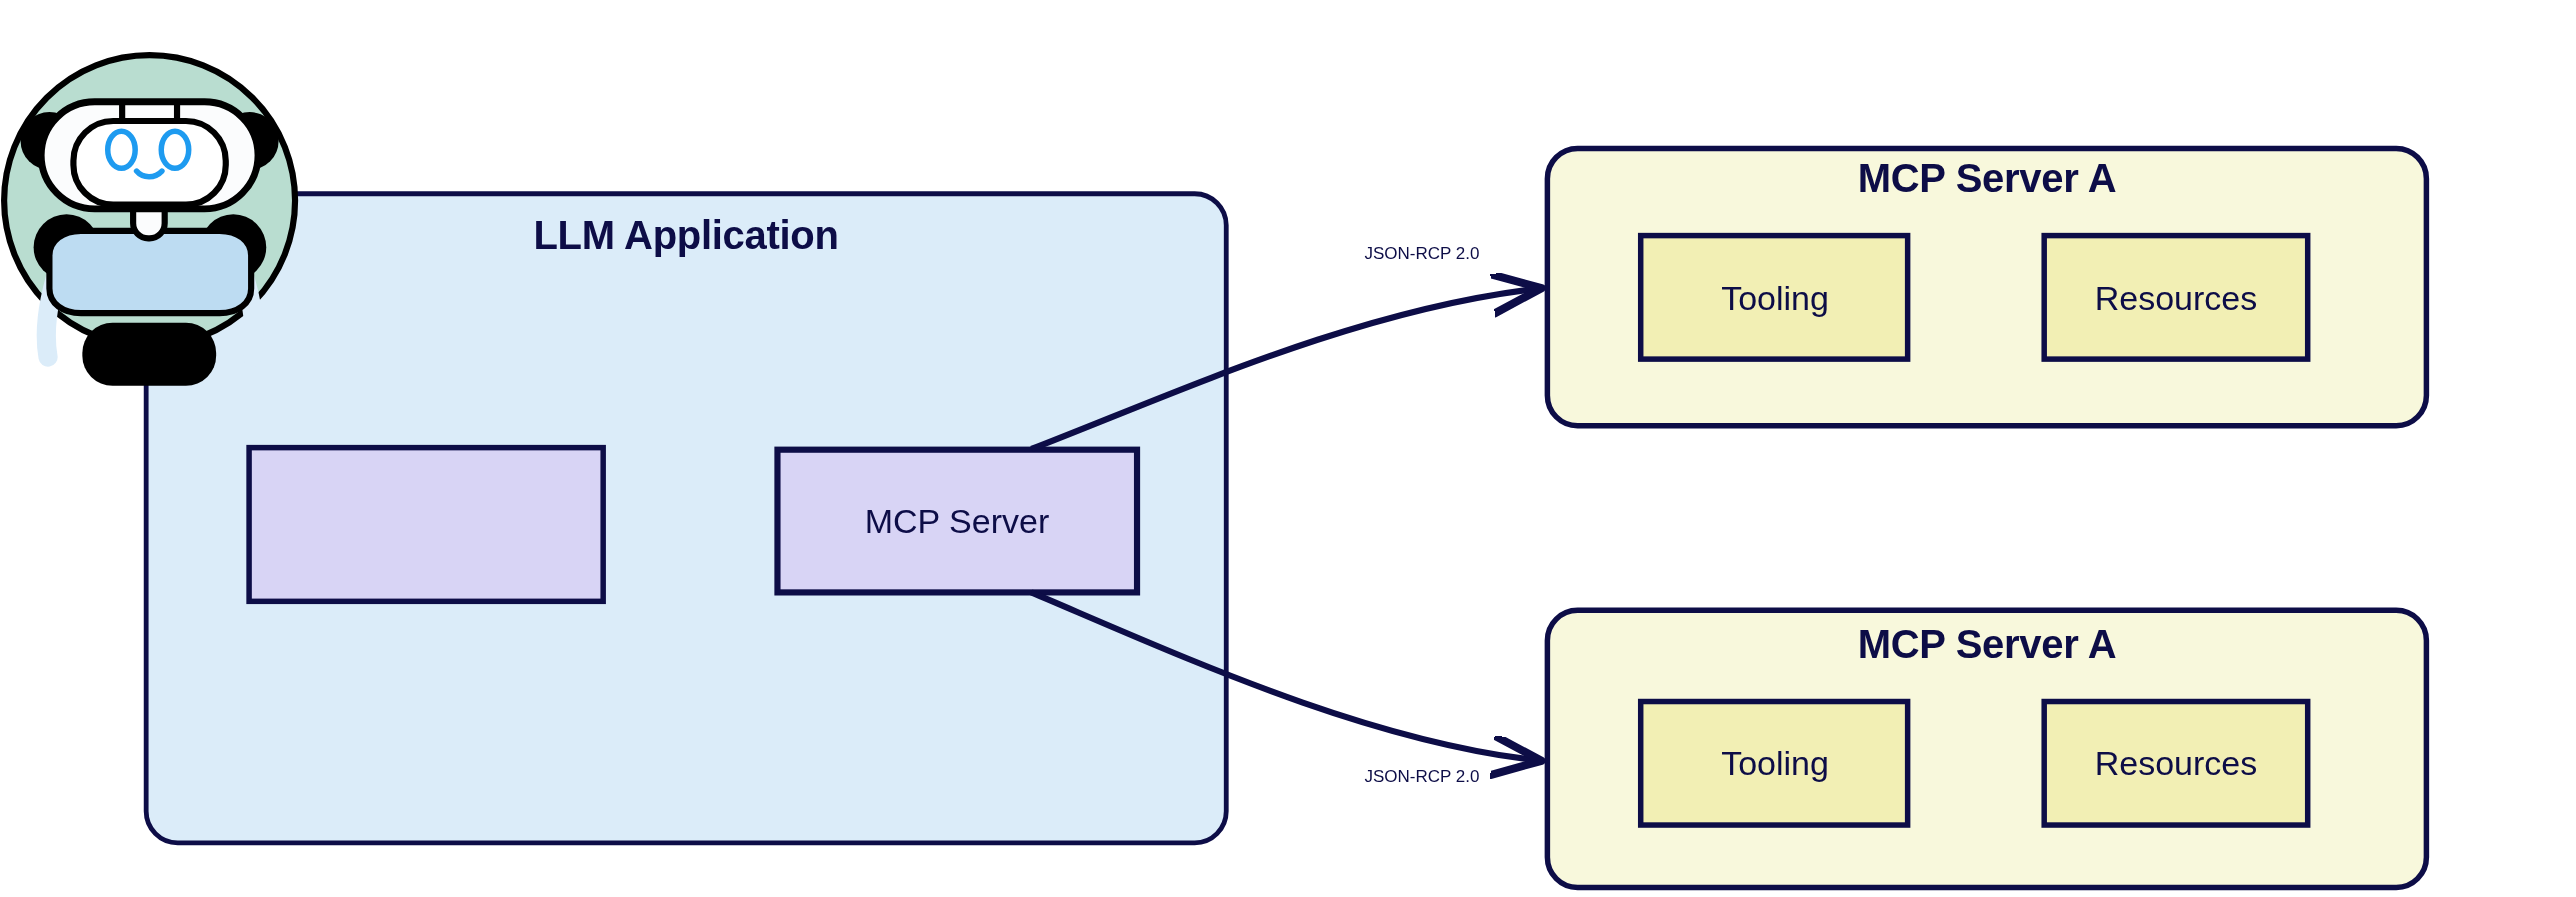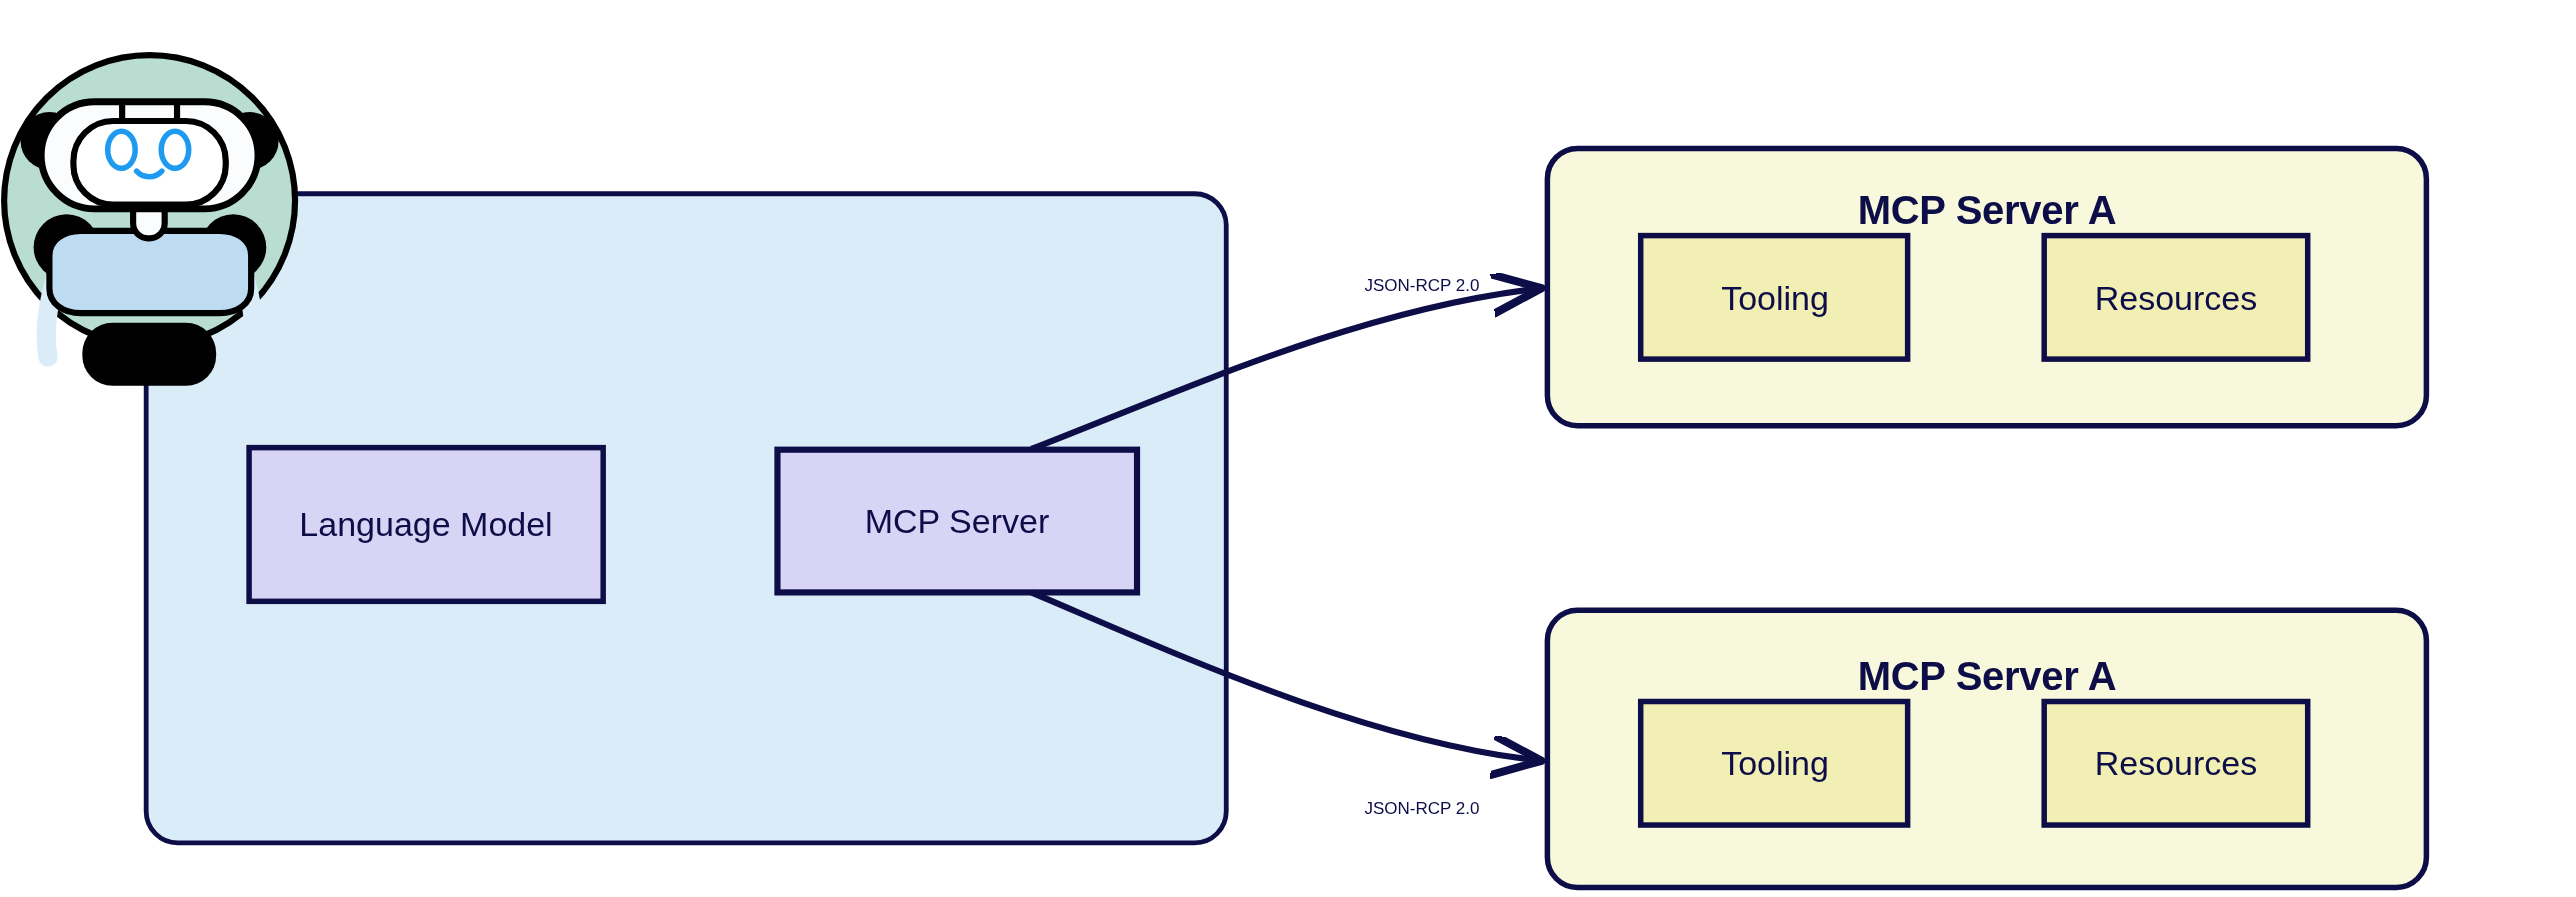--- a/index.html
+++ b/index.html
@@ -40,21 +40,20 @@
     font-weight: normal;
     text-align: center;
   }
   .edge-label {
     font-size: 17px;
     font-weight: normal;
     color: #0d0d47;
   }
   .center-x {
     transform: translateX(-50%);
-    margin-top: 32px;
   }
   .center-xy {
     transform: translate(-50%, -50%);
   }
 </style>
 </head>
 <body>
 
 <div id="canvas">
 
@@ -122,22 +121,22 @@
       <line x1="178" y1="298" x2="178" y2="304" stroke="#000000" stroke-width="9"></line>
       <line x1="258" y1="298" x2="258" y2="304" stroke="#000000" stroke-width="9"></line>
 
       <ellipse cx="177" cy="218" rx="20" ry="27" fill="none" stroke="#1e9bf0" stroke-width="8"></ellipse>
       <ellipse cx="255" cy="218" rx="20" ry="27" fill="none" stroke="#1e9bf0" stroke-width="8"></ellipse>
 
       <path d="M 199 249 C 208 260, 226 260, 236 249" fill="none" stroke="#1e9bf0" stroke-width="8" stroke-linecap="round"></path>
     </g>
   </svg>
 
+  <div class="node-label container-title center-x" style="left: 686px; top: 213px;">LLM Application</div>
 
-  <div class="node-label box-text center-xy" style="left: 426px; top: 524px;">Language Model</div>
 
   <div class="node-label box-text center-xy" style="left: 957px; top: 521px;">MCP Server</div>
 
   <div class="node-label edge-label center-x" style="left: 1422px; top: 244px;">JSON-RCP 2.0</div>
 
   <div class="node-label edge-label center-x" style="left: 1422px; top: 767px;">JSON-RCP 2.0</div>
 
   <div class="node-label container-title center-x" style="left: 1987px; top: 156px;">MCP Server A</div>
 
   <div class="node-label box-text center-xy" style="left: 1775px; top: 298px;">Tooling</div>

